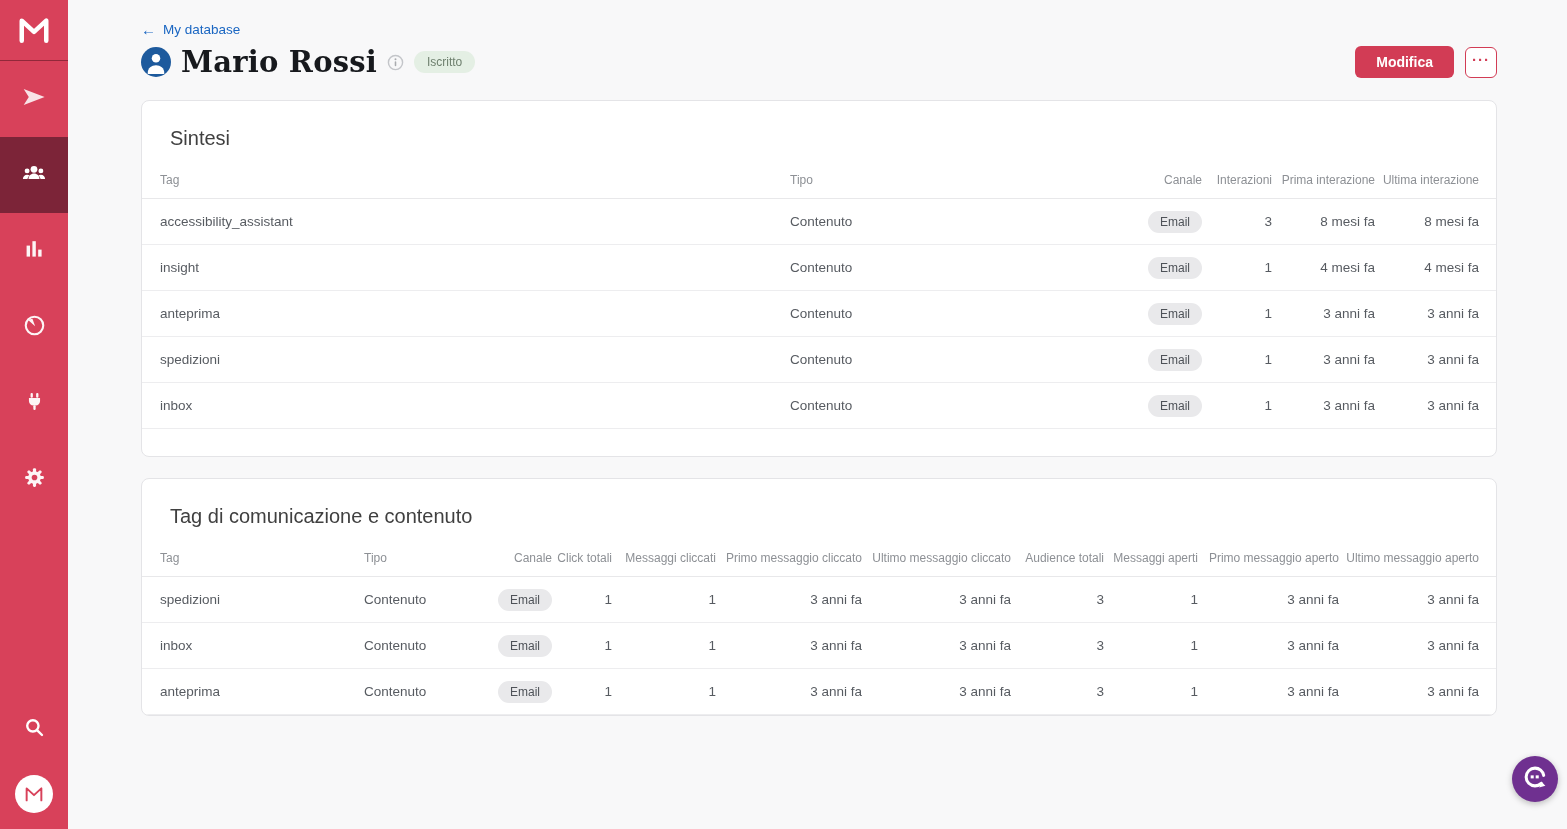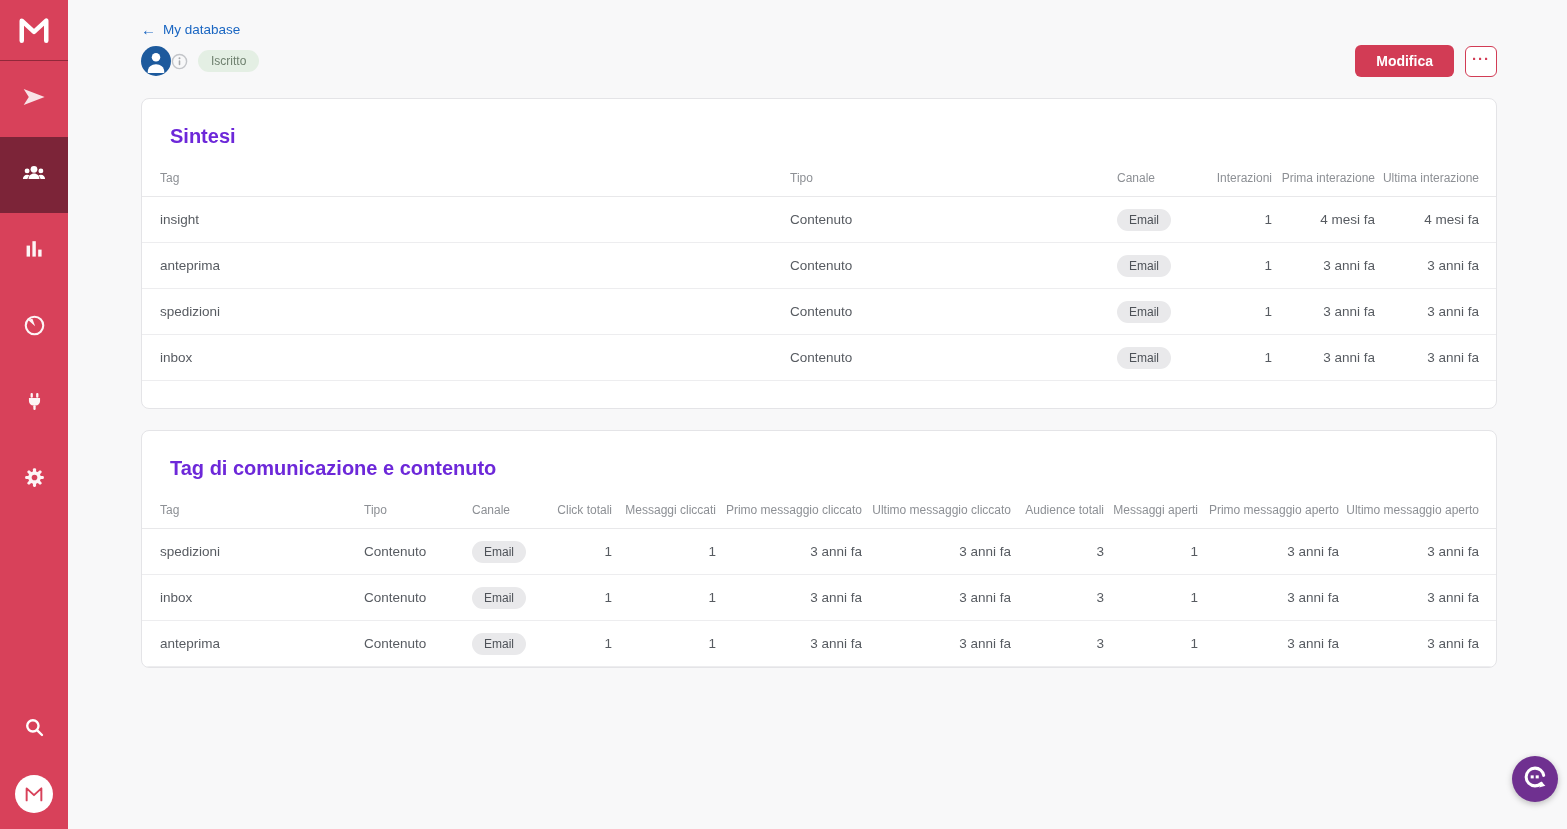--- a/index.html
+++ b/index.html
@@ -60,27 +60,27 @@
   
   .tabs{display:flex;margin-top:24px;border-bottom:1px solid #e4e4e8}
   .tab{position:relative;padding:11px 15px 13px;margin-right:7px;font-size:13.5px;
     color:#6b6f76;cursor:pointer;white-space:nowrap}
   .tab.active{color:var(--accent)}
   .tab.active::after{content:'';position:absolute;left:0;right:0;bottom:-1px;
     height:2.5px;background:var(--accent)}
   
   .card{background:#fff;border:1px solid #e4e4e7;border-radius:8px;margin-top:21px;
     overflow:hidden}
-  .card-title{font-size:20px;color:#6d28d9;padding:26px 28px 19px;font-weight:700}
+  .card-title{font-size:20px;color:#404040;padding:26px 28px 19px;font-weight:400}
   table{width:100%;border-collapse:collapse;table-layout:fixed}
   th{font-weight:400;font-size:12px;color:#8d9095;padding:4px 0 11px;
     border-bottom:1px solid #e8e8ea;white-space:nowrap;overflow:hidden}
   td{font-size:13.5px;color:#575b61;height:46px;border-bottom:1px solid #ededef;
     white-space:nowrap;overflow:hidden}
-  .al{text-align:left}.ac{text-align:left}.ar{text-align:right}
+  .al{text-align:left}.ac{text-align:right}.ar{text-align:right}
   .pl{padding-left:18px}.pr{padding-right:19px}
   .pill-gray{display:inline-block;background:#e9e9eb;color:#4e5258;font-size:12px;
     padding:4px 12px;border-radius:12px}
   .card-foot{height:27px}
   
   .chat-fab{position:fixed;right:9px;bottom:27px;width:46px;height:46px;border-radius:50%;
     background:var(--chat);display:flex;align-items:center;justify-content:center;
     cursor:pointer;box-shadow:0 2px 6px rgba(0,0,0,.25);z-index:20}
 </style>
 </head>
@@ -179,20 +179,21 @@
     <span>My database</span>
   </div>
 
   <div class="titlerow">
     <div class="avatar">
       <svg width="30" height="30" viewBox="0 0 24 24">
         <circle cx="12" cy="9" r="3.4" fill="#fff"></circle>
         <path d="M5.4 20.5 c0-3.7 3-6 6.6-6 s6.6 2.3 6.6 6 v1 h-13.2 z" fill="#fff"></path>
       </svg>
     </div>
+    <h1 class="contact-name">Mario Rossi</h1>
     <span class="info-ic">
       <svg width="17" height="17" viewBox="0 0 24 24">
         <circle cx="12" cy="12" r="10" fill="none" stroke="#c3c5c9" stroke-width="2"></circle>
         <circle cx="12" cy="7.4" r="1.4" fill="#a9abaf"></circle>
         <rect x="10.9" y="10.2" width="2.2" height="7.2" rx="1.1" fill="#a9abaf"></rect>
       </svg>
     </span>
     <span class="pill-green">Iscritto</span>
     <div class="actions">
       <button class="btn-primary">Modifica</button>
@@ -217,20 +218,28 @@
           <th class="al pl">Tag</th>
           <th class="al">Tipo</th>
           <th class="ac">Canale</th>
           <th class="ar">Interazioni</th>
           <th class="ar">Prima interazione</th>
           <th class="ar pr">Ultima interazione</th>
         </tr>
       </thead>
       <tbody>
 
+          <tr>
+            <td class="al pl">accessibility_assistant</td>
+            <td class="al">Contenuto</td>
+            <td class="ac"><span class="pill-gray">Email</span></td>
+            <td class="ar">3</td>
+            <td class="ar">8 mesi fa</td>
+            <td class="ar pr">8 mesi fa</td>
+          </tr>
 
           <tr>
             <td class="al pl">insight</td>
             <td class="al">Contenuto</td>
             <td class="ac"><span class="pill-gray">Email</span></td>
             <td class="ar">1</td>
             <td class="ar">4 mesi fa</td>
             <td class="ar pr">4 mesi fa</td>
           </tr>
 

